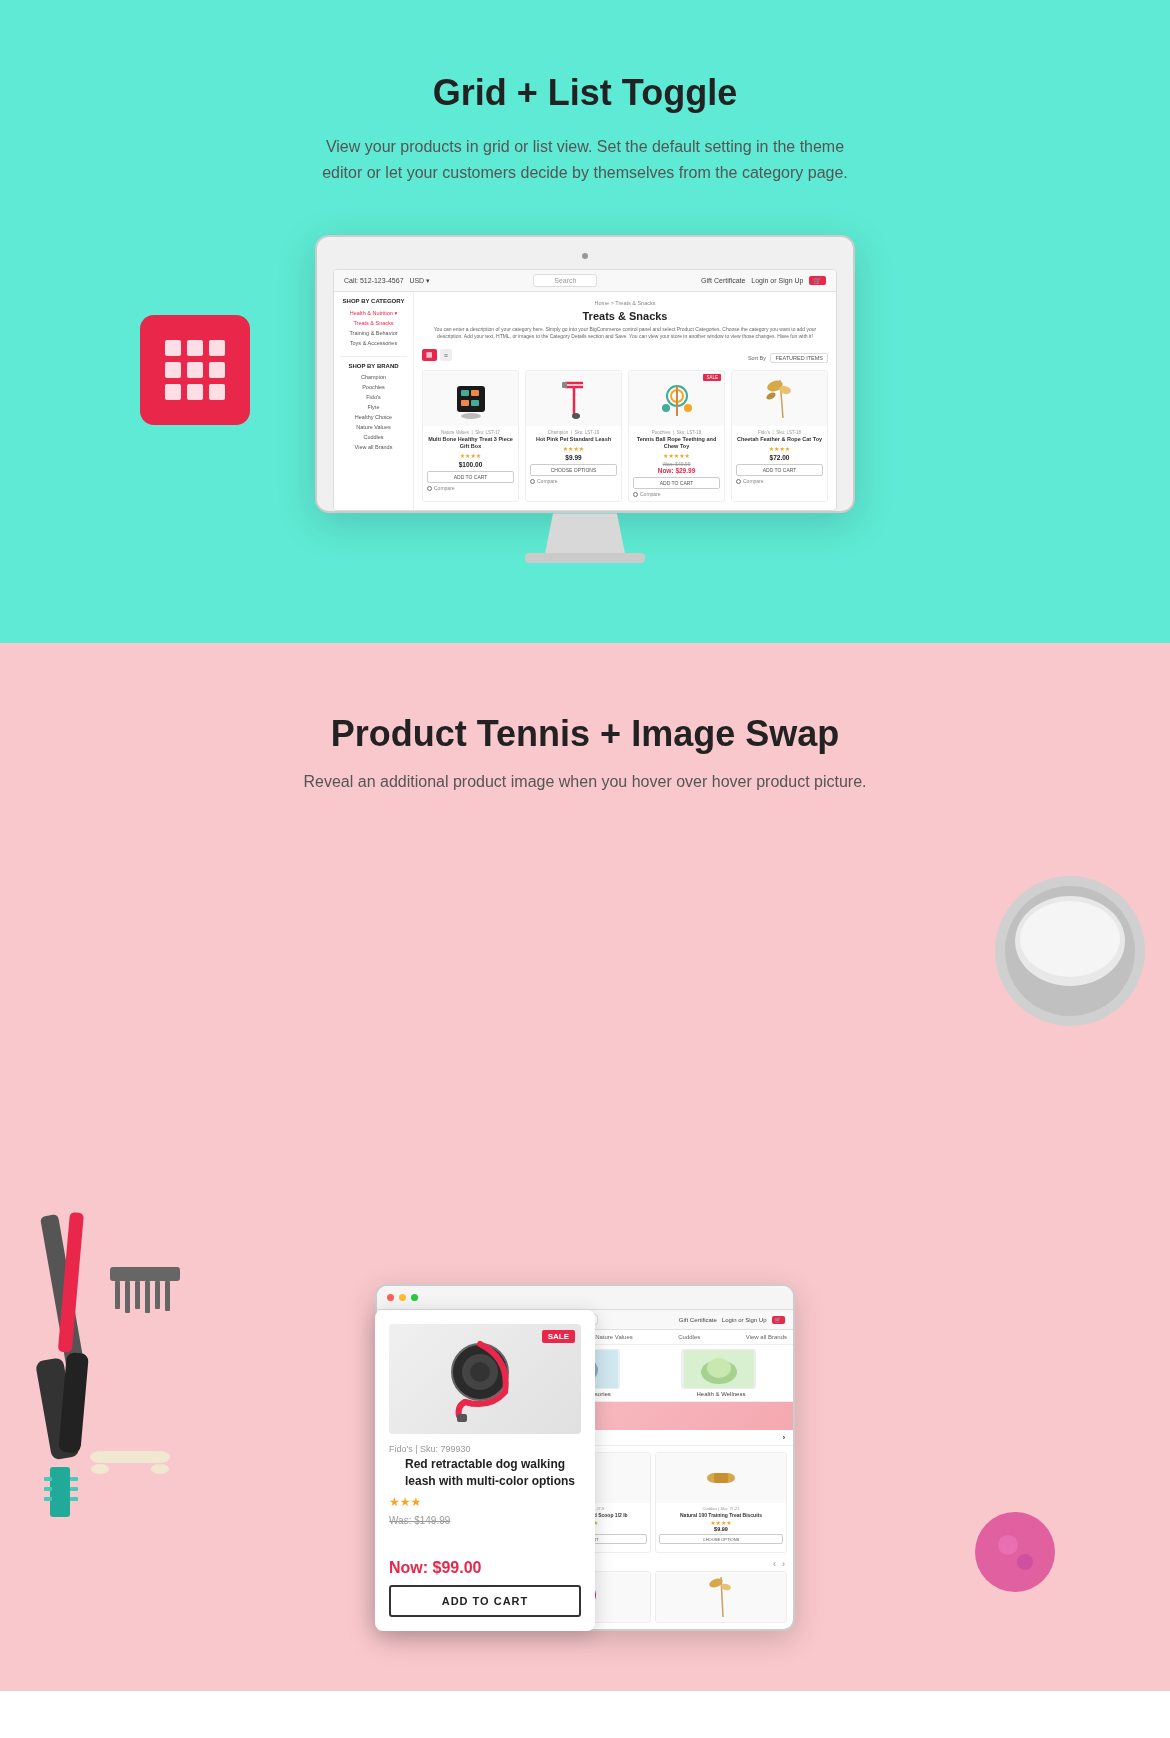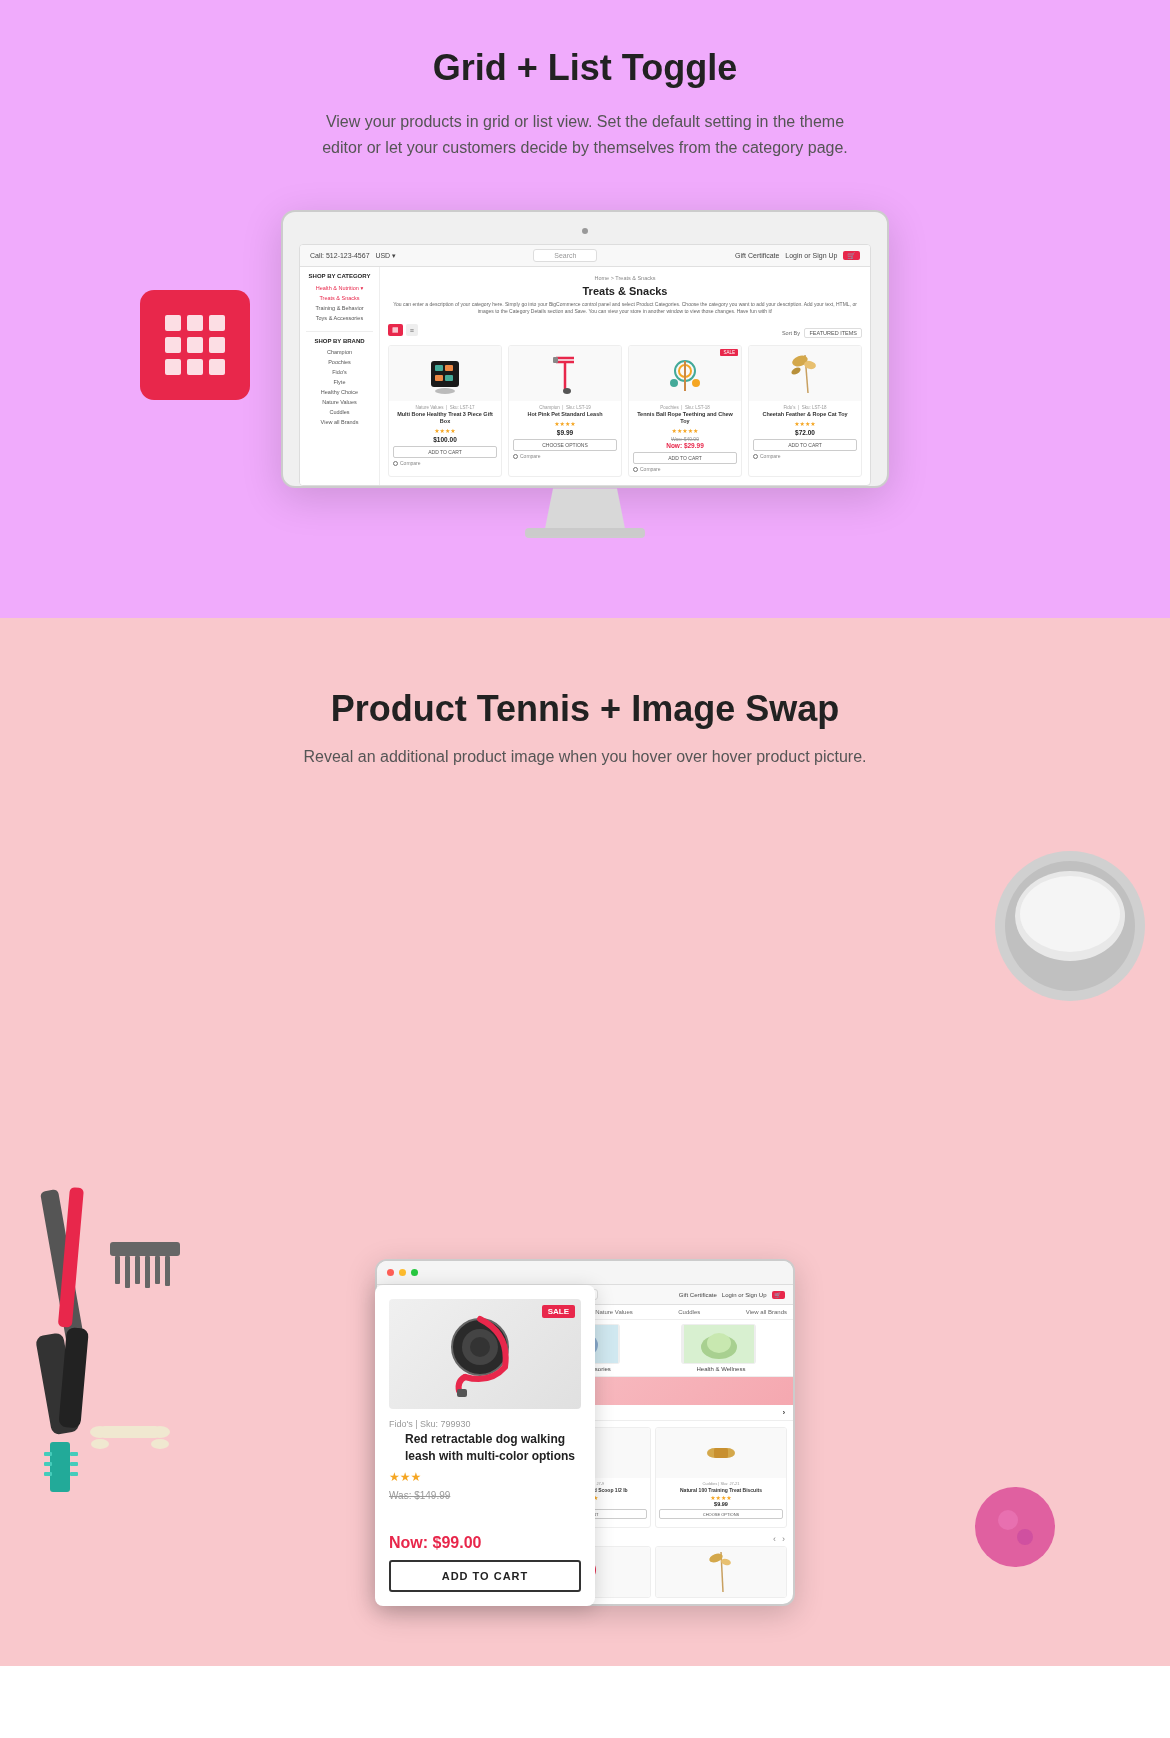--- a/index.html
+++ b/index.html
@@ -1,21 +1,21 @@
 <!DOCTYPE html>
 <html><head>
   <meta charset="utf-8">
   <style>
     * { box-sizing: border-box; margin: 0; padding: 0; }
     body { font-family: -apple-system, BlinkMacSystemFont, 'Segoe UI', sans-serif; background: #fff; width: 1170px; }
 
     
     .section1 {
-      background: #f0abfc;
-      padding: 47px 20px 80px;
+      background: #5eead4;
+      padding: 72px 20px 80px;
       text-align: center;
     }
     .section1 h1 {
       font-size: 36px;
       font-weight: 700;
       color: #222;
       margin-bottom: 20px;
     }
     .section1 p {
       font-size: 16px;
@@ -29,21 +29,21 @@
     .monitor-wrap {
       display: flex;
       justify-content: center;
       position: relative;
     }
     .monitor {
       background: #f0f0f0;
       border-radius: 14px;
       border: 2px solid #ccc;
       padding: 16px 16px 0;
-      width: 608px;
+      width: 540px;
       box-shadow: 0 10px 40px rgba(0,0,0,0.15);
       position: relative;
     }
     .monitor-screen {
       background: #fff;
       border-radius: 4px;
       overflow: hidden;
       border: 1px solid #ddd;
     }
     .monitor-dot {

